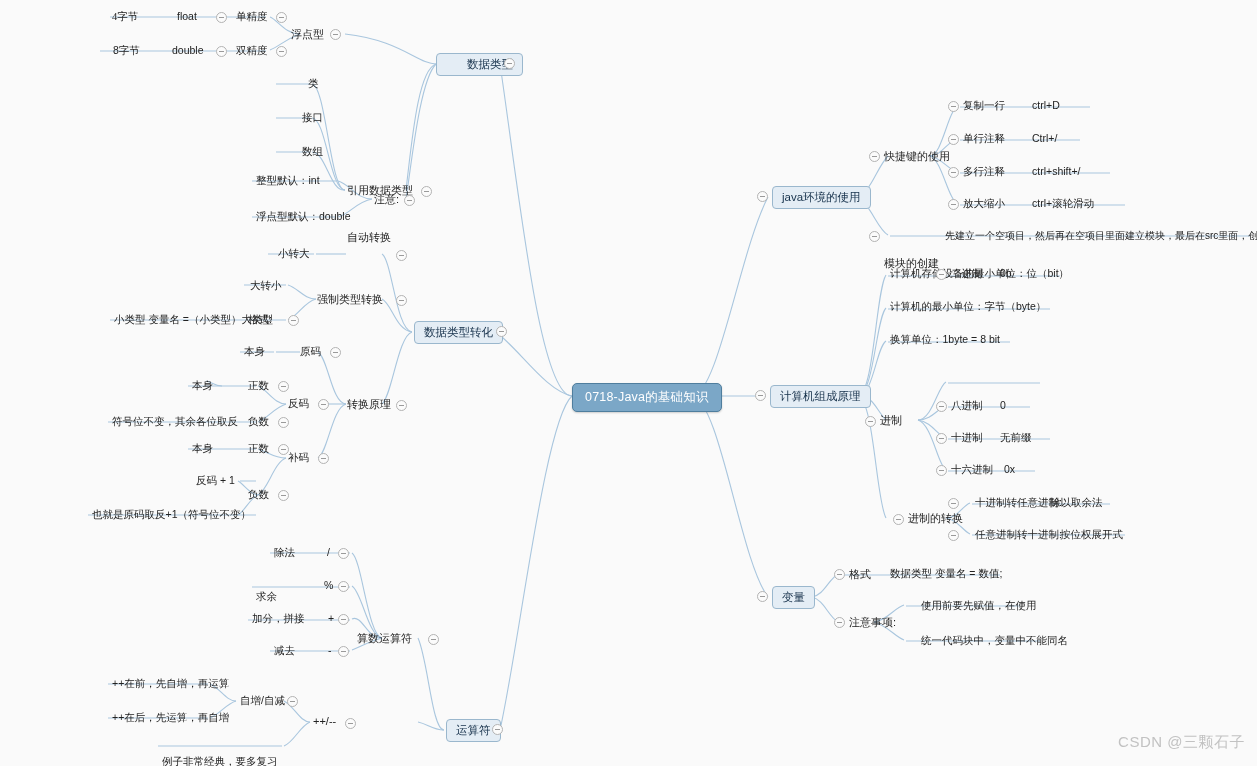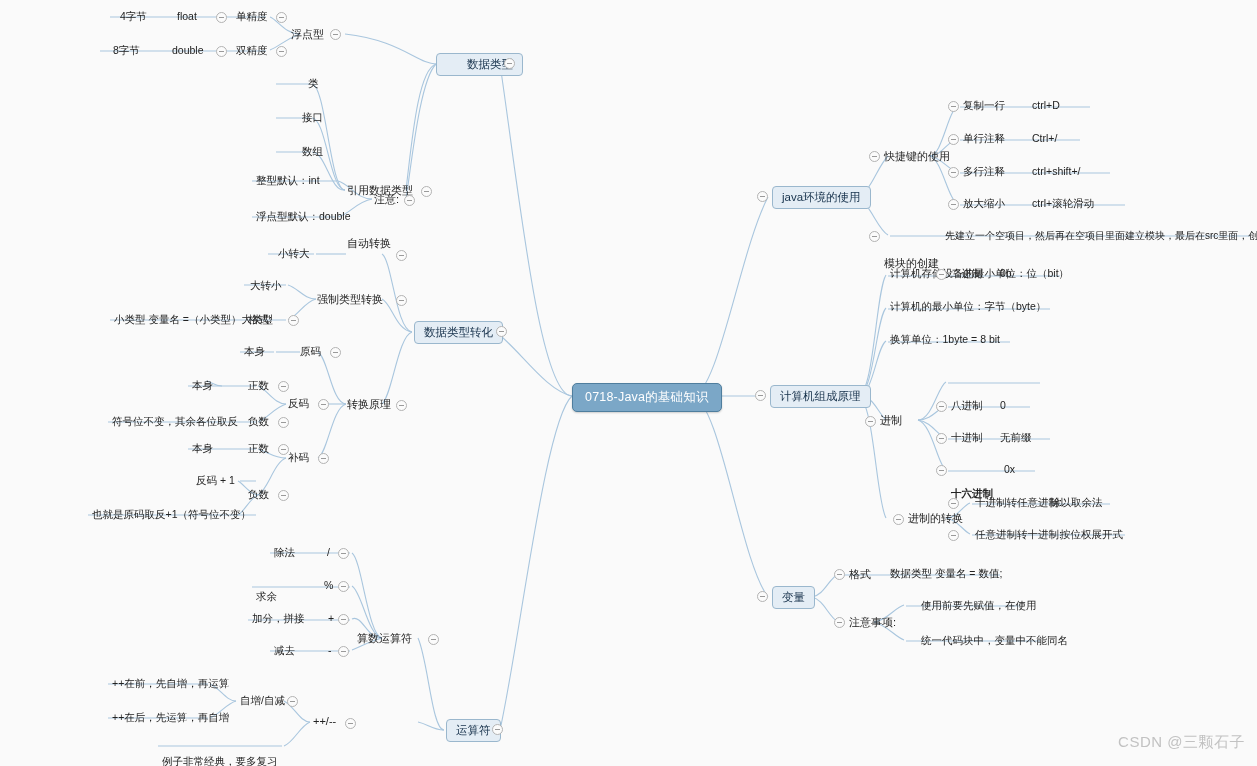--- a/index.html
+++ b/index.html
@@ -203,21 +203,21 @@
   </svg>
 
   <div class="node root" style="left:572px;top:383px;">0718-Java的基础知识</div>
 
   <div class="node lv1" style="left:436px;top:53px;padding-left:30px;">数据类型</div>
   <div class="toggle" style="left:504px;top:58px;"></div>
 
   <div class="node lv2" style="left:291px;top:27px;">浮点型</div>
   <div class="toggle" style="left:330px;top:29px;"></div>
 
-  <div class="node lv3" style="left:120px;top:10px;">4字节</div>
+  <div class="node lv3" style="left:112px;top:10px;font-family:Liberation Serif, serif;">4字节</div>
   <div class="node lv3" style="left:177px;top:10px;">float</div>
   <div class="toggle" style="left:216px;top:12px;"></div>
   <div class="node lv3" style="left:236px;top:10px;text-align:center;">单精度</div>
   <div class="toggle" style="left:276px;top:12px;"></div>
 
   <div class="node lv3" style="left:113px;top:44px;">8字节</div>
   <div class="node lv3" style="left:172px;top:44px;">double</div>
   <div class="toggle" style="left:216px;top:46px;"></div>
   <div class="node lv3" style="left:236px;top:44px;">双精度</div>
   <div class="toggle" style="left:276px;top:46px;"></div>
@@ -229,21 +229,21 @@
   <div class="node lv3" style="left:302px;top:145px;">数组</div>
 
   <div class="node lv2" style="left:374px;top:192px;">注意:</div>
   <div class="toggle" style="left:404px;top:195px;"></div>
   <div class="node lv3" style="left:256px;top:174px;">整型默认：int</div>
   <div class="node lv3" style="left:256px;top:210px;">浮点型默认：double</div>
 
   <div class="node lv1" style="left:414px;top:321px;">数据类型转化</div>
   <div class="toggle" style="left:496px;top:326px;"></div>
 
-  <div class="node lv2" style="left:347px;top:236px;">自动转换</div>
+  <div class="node lv2" style="left:347px;top:230px;">自动转换</div>
   <div class="toggle" style="left:396px;top:250px;"></div>
   <div class="node lv3" style="left:278px;top:247px;">小转大</div>
 
   <div class="node lv2" style="left:317px;top:292px;">强制类型转换</div>
   <div class="toggle" style="left:396px;top:295px;"></div>
   <div class="node lv3" style="left:250px;top:279px;">大转小</div>
   <div class="node lv3" style="left:248px;top:313px;">格式:</div>
   <div class="toggle" style="left:288px;top:315px;"></div>
   <div class="node lv3" style="left:114px;top:313px;">小类型 变量名 =（小类型）大类型</div>
 
@@ -345,21 +345,21 @@
   <div class="toggle" style="left:936px;top:269px;"></div>
 
   <div class="node lv3" style="left:951px;top:399px;">八进制</div>
   <div class="node lv3" style="left:1000px;top:399px;">0</div>
   <div class="toggle" style="left:936px;top:401px;"></div>
 
   <div class="node lv3" style="left:951px;top:431px;">十进制</div>
   <div class="node lv3" style="left:1000px;top:431px;">无前缀</div>
   <div class="toggle" style="left:936px;top:433px;"></div>
 
-  <div class="node lv3" style="left:951px;top:487px;font-weight:bold;">十六进制</div>
+  <div class="node lv3" style="left:951px;top:463px;">十六进制</div>
   <div class="node lv3" style="left:1004px;top:463px;">0x</div>
   <div class="toggle" style="left:936px;top:465px;"></div>
 
   <div class="node lv2" style="left:908px;top:511px;">进制的转换</div>
   <div class="toggle" style="left:893px;top:514px;"></div>
 
   <div class="node lv3" style="left:975px;top:496px;">十进制转任意进制:</div>
   <div class="node lv3" style="left:1050px;top:496px;">除以取余法</div>
   <div class="toggle" style="left:948px;top:498px;"></div>
 

